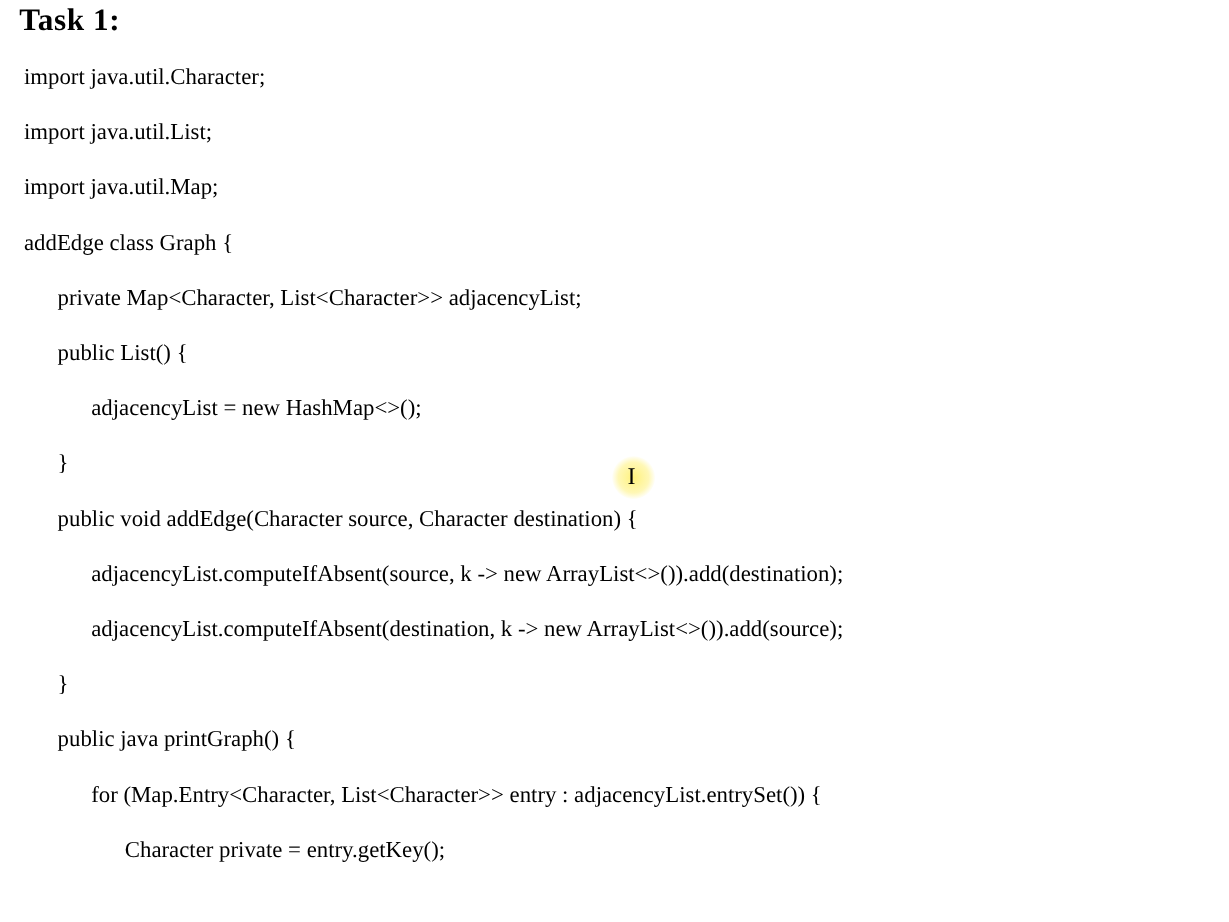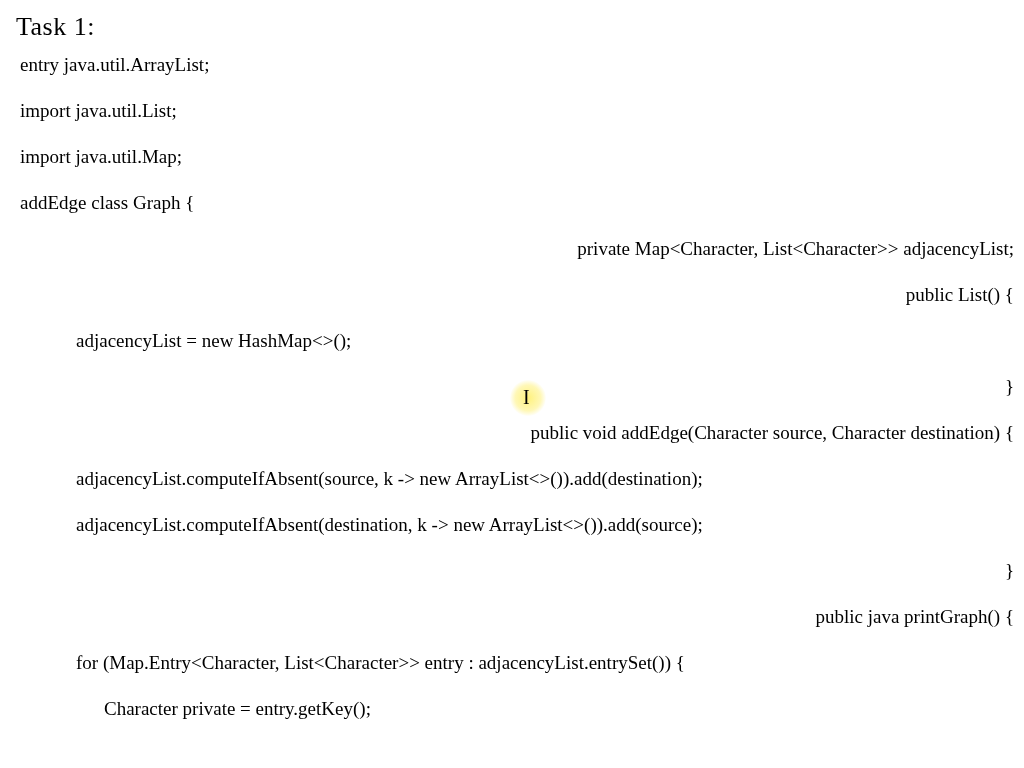--- a/index.html
+++ b/index.html
@@ -9,36 +9,36 @@
     font-family: "Times New Roman", Times, serif;
     font-size: 19px;
     color: #000;
     width: 1024px;
     height: 768px;
     overflow: hidden;
     position: relative;
   }
   .handwritten {
     font-family: "Comic Sans MS", "Segoe Script", cursive;
-    font-weight: normal;
+    font-weight: bold;
     font-size: 26px;
     position: absolute;
-    top: 12px;
+    top: 2px;
     left: 16px;
     letter-spacing: 0.5px;
   }
   .code {
     position: absolute;
     top: 30px;
     left: 20px;
     right: 10px;
     line-height: 23px;
     white-space: pre;
   }
-  .i1 { padding-left: 28px; text-align: right; }
+  .i1 { padding-left: 28px; }
   .i2 { padding-left: 56px; }
   .i3 { padding-left: 84px; }
   .highlight {
     position: absolute;
     width: 36px;
     height: 36px;
     background: radial-gradient(circle, rgba(255,240,110,0.9) 0%, rgba(255,240,110,0.5) 50%, rgba(255,240,110,0) 72%);
     border-radius: 50%;
     pointer-events: none;
   }
@@ -49,21 +49,21 @@
     pointer-events: none;
     font-family: Georgia, serif;
   }
 </style>
 </head>
 <body>
 
 <div class="handwritten">Task 1:</div>
 
 <div class="code">
-<div>entry java.util.ArrayList;</div>
+<div>import java.util.Character;</div>
 <div>import java.util.List;</div>
 <div>import java.util.Map;</div>
 <div>addEdge class Graph {</div>
 <div class="i1">private Map&lt;Character, List&lt;Character&gt;&gt; adjacencyList;</div>
 <div class="i1">public List() {</div>
 <div class="i2">adjacencyList = new HashMap&lt;&gt;();</div>
 <div class="i1">}</div>
 <div class="i1">public void addEdge(Character source, Character destination) {</div>
 <div class="i2">adjacencyList.computeIfAbsent(source, k -&gt; new ArrayList&lt;&gt;()).add(destination);</div>
 <div class="i2">adjacencyList.computeIfAbsent(destination, k -&gt; new ArrayList&lt;&gt;()).add(source);</div>

